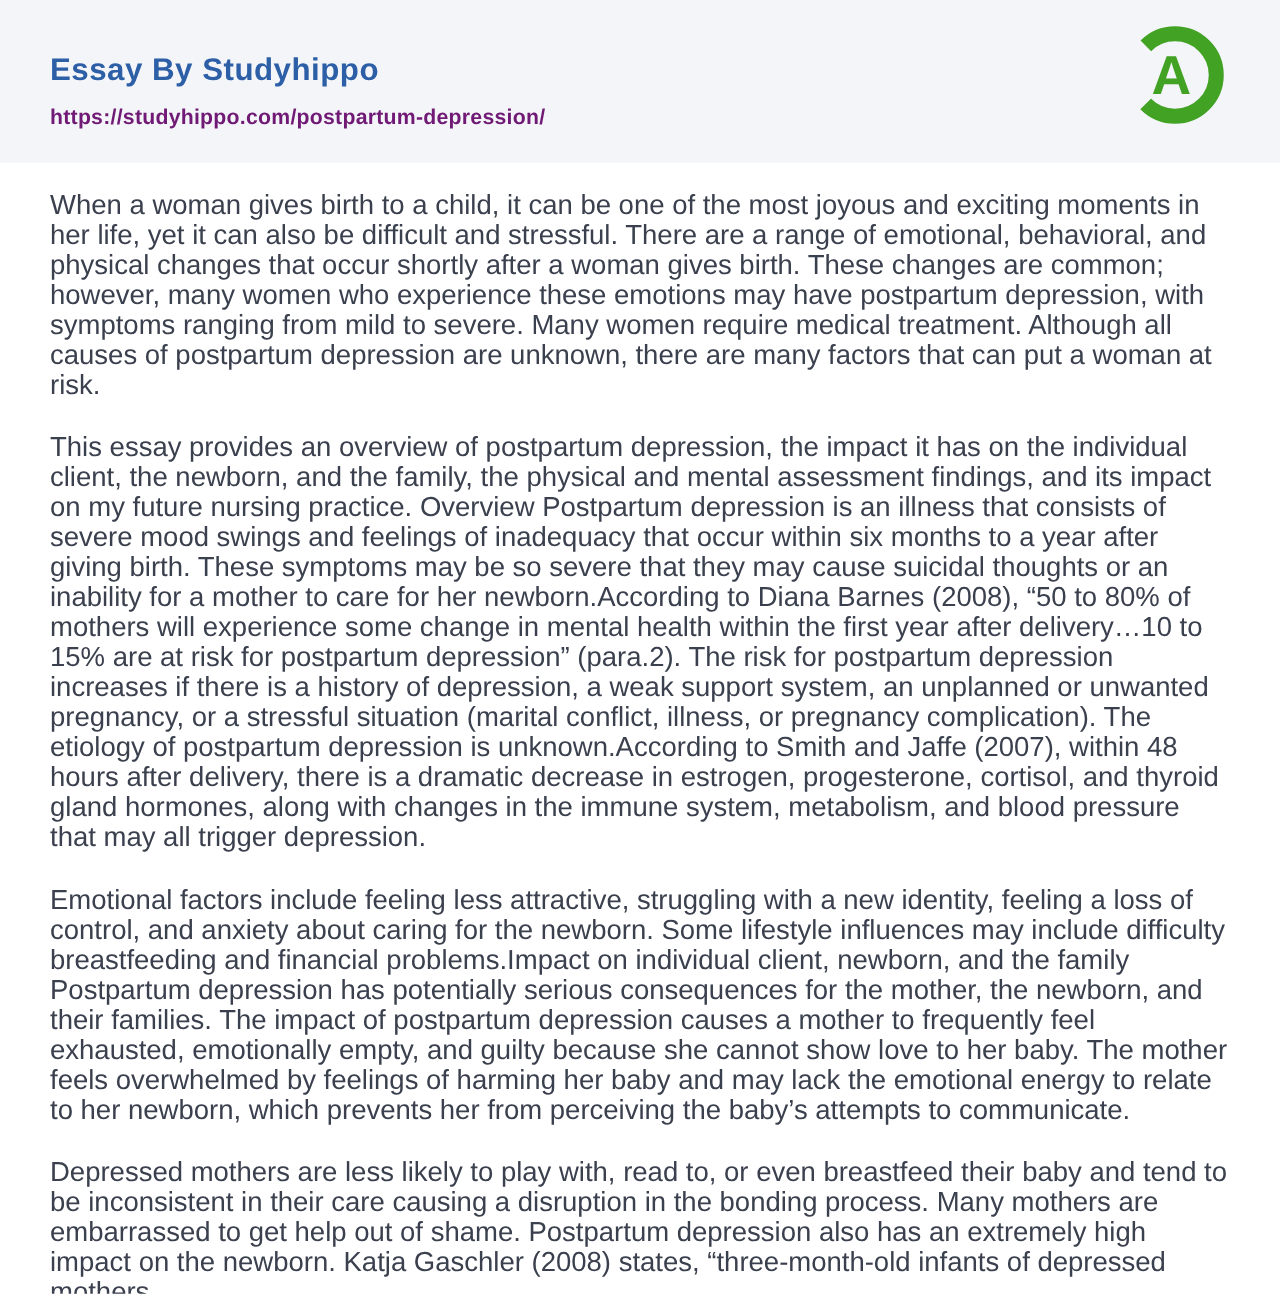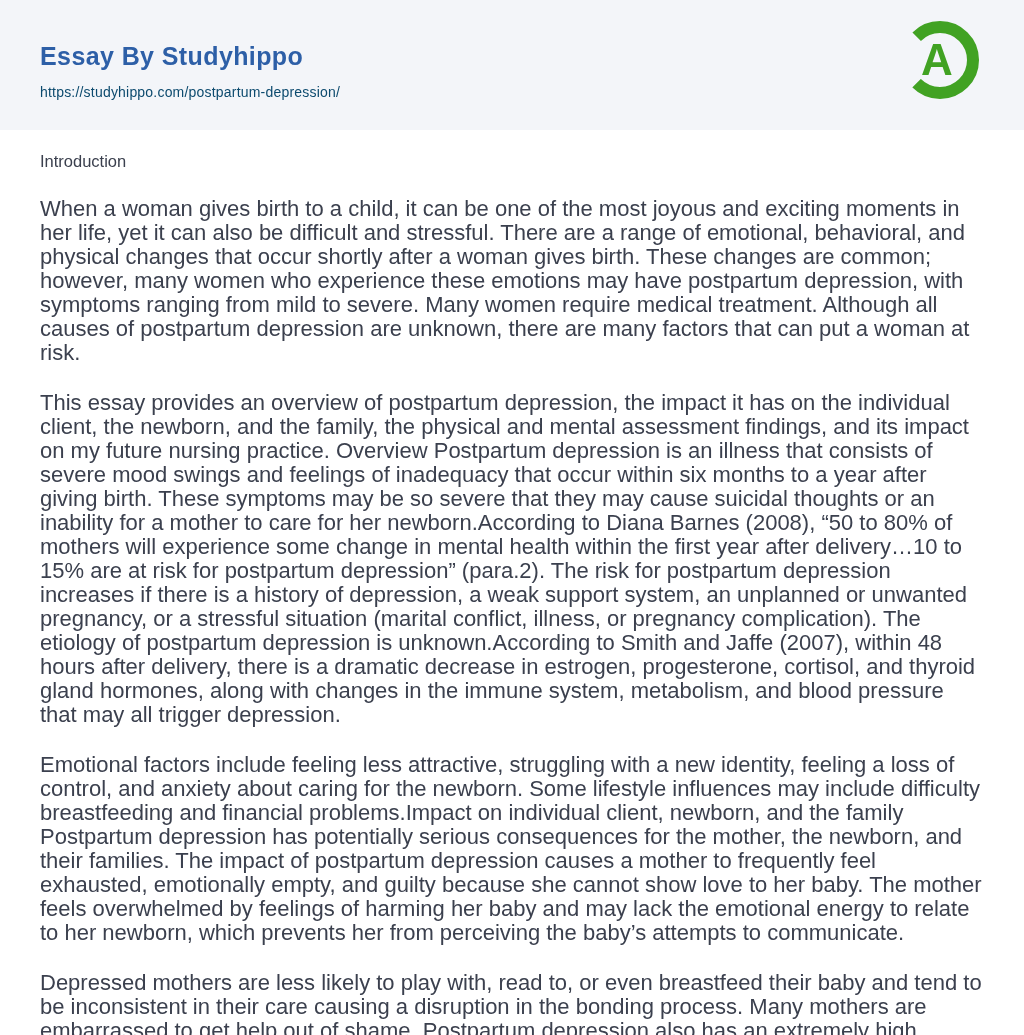--- a/index.html
+++ b/index.html
@@ -22,24 +22,24 @@
     top: 42px;
     font-size: 25px;
     font-weight: 700;
     letter-spacing: 0.4px;
     color: #2d5fa7;
   }
   .url {
     position: absolute;
     left: 40px;
     top: 84px;
-    font-size: 14px;
-    font-weight: 400;
+    font-size: 17px;
+    font-weight: 700;
     letter-spacing: 0.2px;
-    color: #0c4a6e;
+    color: #701a75;
     text-decoration: none;
     cursor: pointer;
   }
   .logo {
     position: absolute;
     right: 38px;
     top: 14px;
     width: 92px;
     height: 92px;
   }
@@ -74,20 +74,19 @@
   <a class="url">https://studyhippo.com/postpartum-depression/</a>
   <div class="logo">
     <svg width="92" height="92" viewBox="0 0 92 92">
       <circle cx="46" cy="46" r="33" fill="none" stroke="#41a223" stroke-width="12" stroke-dasharray="155.5 51.8" transform="rotate(225 46 46)"></circle>
       <text x="43" y="61" text-anchor="middle" font-size="44" font-weight="600" font-family="Liberation Sans, DejaVu Sans, sans-serif" fill="#41a223">A</text>
     </svg>
   </div>
 </div>
 
 <div class="content">
-  <div class="subtitle">Introduction</div>
   <div class="body-text">
       <p>When a woman gives birth to a child, it can be one of the most joyous and exciting moments in her life, yet it can also be difficult and stressful. There are a range of emotional, behavioral, and physical changes that occur shortly after a woman gives birth. These changes are common; however, many women who experience these emotions may have postpartum depression, with symptoms ranging from mild to severe. Many women require medical treatment. Although all causes of postpartum depression are unknown, there are many factors that can put a woman at risk.</p>
       <p>This essay provides an overview of postpartum depression, the impact it has on the individual client, the newborn, and the family, the physical and mental assessment findings, and its impact on my future nursing practice. Overview Postpartum depression is an illness that consists of severe mood swings and feelings of inadequacy that occur within six months to a year after giving birth. These symptoms may be so severe that they may cause suicidal thoughts or an inability for a mother to care for her newborn.According to Diana Barnes (2008), “50 to 80% of mothers will experience some change in mental health within the first year after delivery…10 to 15% are at risk for postpartum depression” (para.2). The risk for postpartum depression increases if there is a history of depression, a weak support system, an unplanned or unwanted pregnancy, or a stressful situation (marital conflict, illness, or pregnancy complication). The etiology of postpartum depression is unknown.According to Smith and Jaffe (2007), within 48 hours after delivery, there is a dramatic decrease in estrogen, progesterone, cortisol, and thyroid gland hormones, along with changes in the immune system, metabolism, and blood pressure that may all trigger depression.</p>
       <p>Emotional factors include feeling less attractive, struggling with a new identity, feeling a loss of control, and anxiety about caring for the newborn. Some lifestyle influences may include difficulty breastfeeding and financial problems.Impact on individual client, newborn, and the family Postpartum depression has potentially serious consequences for the mother, the newborn, and their families. The impact of postpartum depression causes a mother to frequently feel exhausted, emotionally empty, and guilty because she cannot show love to her baby. The mother feels overwhelmed by feelings of harming her baby and may lack the emotional energy to relate to her newborn, which prevents her from perceiving the baby’s attempts to communicate.</p>
       <p>Depressed mothers are less likely to play with, read to, or even breastfeed their baby and tend to be inconsistent in their care causing a disruption in the bonding process. Many mothers are embarrassed to get help out of shame. Postpartum depression also has an extremely high impact on the newborn. Katja Gaschler (2008) states, “three-month-old infants of depressed mothers</p>
     </div>
 </div>
 
 </body></html>

